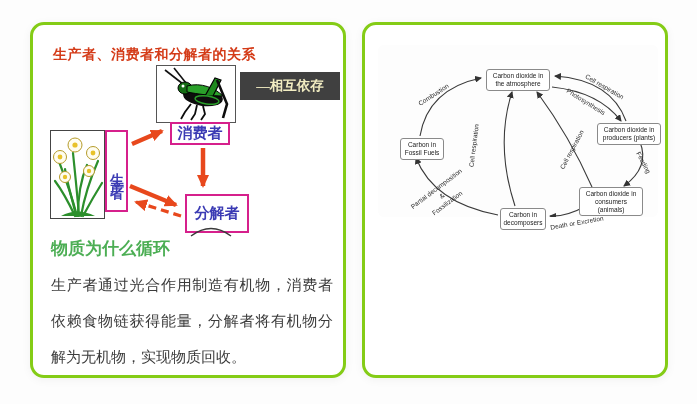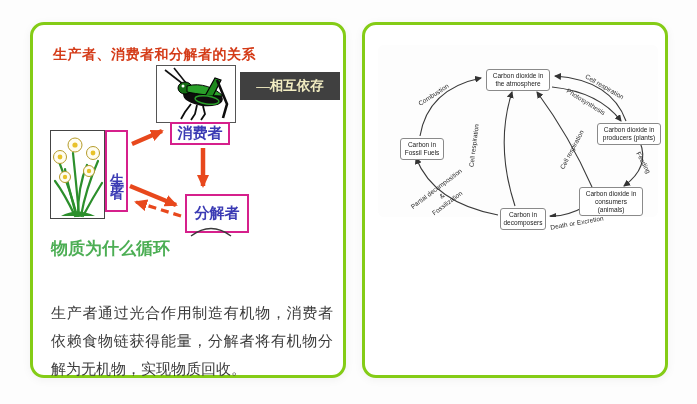--- a/index.html
+++ b/index.html
@@ -49,22 +49,22 @@
   }
   .consumer-box   { left:137px; top:97px;  width:60px; height:23px; font-size:15px; }
   .decomposer-box { left:152px; top:169px; width:64px; height:39px; font-size:15px; }
   .l-arrows { position:absolute; left:0; top:0; width:316px; height:215px; pointer-events:none; }
 
   .sec-heading {
     position:absolute; font-size:17px; font-weight:bold; color:#4cae54;
     white-space:nowrap;
   }
   .sec-body {
-    position:absolute; font-size:15px; line-height:28px; color:#3c3c3c;
-    text-align:justify; word-break:break-all;margin-top:32px;
+    position:absolute; font-size:15px; line-height:36px; color:#3c3c3c;
+    text-align:justify; word-break:break-all;
   }
   .card-left .sec-heading { left:18px; top:212px; }
   .card-left .sec-body    { left:18px; top:242px; width:282px; }
   .card-right .sec-heading { left:16px; top:211px; }
   .card-right .sec-body    { left:16px; top:241px; width:280px; }
 
   
   .cycle { position:absolute; left:13px; top:20px; width:280px; height:172px; background:#fdfdfd; border-radius:6px; }
   .cycle svg { position:absolute; left:0; top:0; }
   .cnode {

